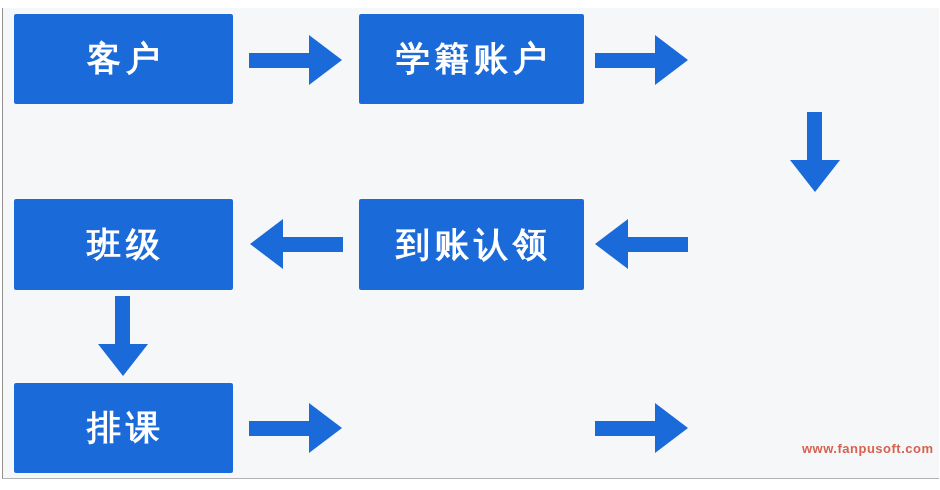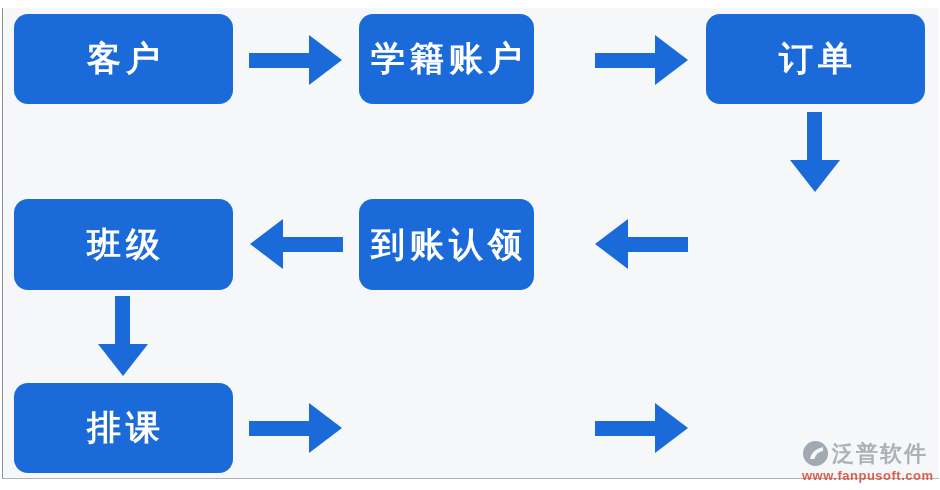--- a/index.html
+++ b/index.html
@@ -21,37 +21,37 @@
     left: 2px; top: 8px;
     width: 936px; height: 470px;
     background: var(--panel);
     border-left: 1px solid #8f8f8f;
     border-bottom: 1px solid #b3b3b3;
   }
 
   .node {
     position: absolute;
     background: var(--blue);
-    border-radius: 14px;
+    border-radius: 2px;
     display: flex;
     align-items: center;
     justify-content: center;
     color: #ffffff;
     font-size: 34px;
     font-weight: bold;
     letter-spacing: 5px;
     padding-left: 5px;
     box-sizing: border-box;
   }
   
   .r1 { top: 14px;  height: 90px; }
   .r2 { top: 199px; height: 91px; }
   .r3 { top: 383px; height: 90px; }
   .c1 { left: 14px;  width: 219px; }
-  .c2 { left: 359px; width: 175px; }
+  .c2 { left: 359px; width: 225px; }
   .c3 { left: 706px; width: 219px; }
 
   
   .arrow { position: absolute; }
   .arrow-h { width: 93px; height: 50px; }
   .arrow-v { width: 50px; height: 80px; }
 
   .arrow-right .shaft {
     position: absolute; left: 0; top: 18px;
     width: 62px; height: 15px; background: var(--blue);
@@ -126,21 +126,20 @@
 </style>
 </head>
 <body>
 
 <div class="stage">
 
   <div class="panel"></div>
 
   <div class="node r1 c1">客户</div>
   <div class="node r1 c2">学籍账户</div>
-  <div class="node r1 c3">订单</div>
 
   <div class="node r2 c1">班级</div>
   <div class="node r2 c2">到账认领</div>
 
   <div class="node r3 c1">排课</div>
 
   <div id="a1" class="arrow arrow-h arrow-right">
     <div class="shaft"></div>
     <div class="head"></div>
   </div>
@@ -167,23 +166,16 @@
   <div id="a7" class="arrow arrow-h arrow-right">
     <div class="shaft"></div>
     <div class="head"></div>
   </div>
   <div id="a8" class="arrow arrow-h arrow-right">
     <div class="shaft"></div>
     <div class="head"></div>
   </div>
 
   <div class="watermark">
-    <div class="wm-row">
-      <svg class="wm-logo" viewBox="0 0 27 27">
-        <circle cx="13.5" cy="13.5" r="12.5" fill="rgba(140,150,160,0.8)"></circle>
-        <path d="M8 19 Q9.5 9.5 21 7 L21 11 Q14 12 12.5 19 Z" fill="rgba(255,255,255,0.9)"></path>
-      </svg>
-      <span class="wm-brand">泛普软件</span>
-    </div>
     <span class="wm-url">www.fanpusoft.com</span>
   </div>
 
 </div>
 
 </body></html>

